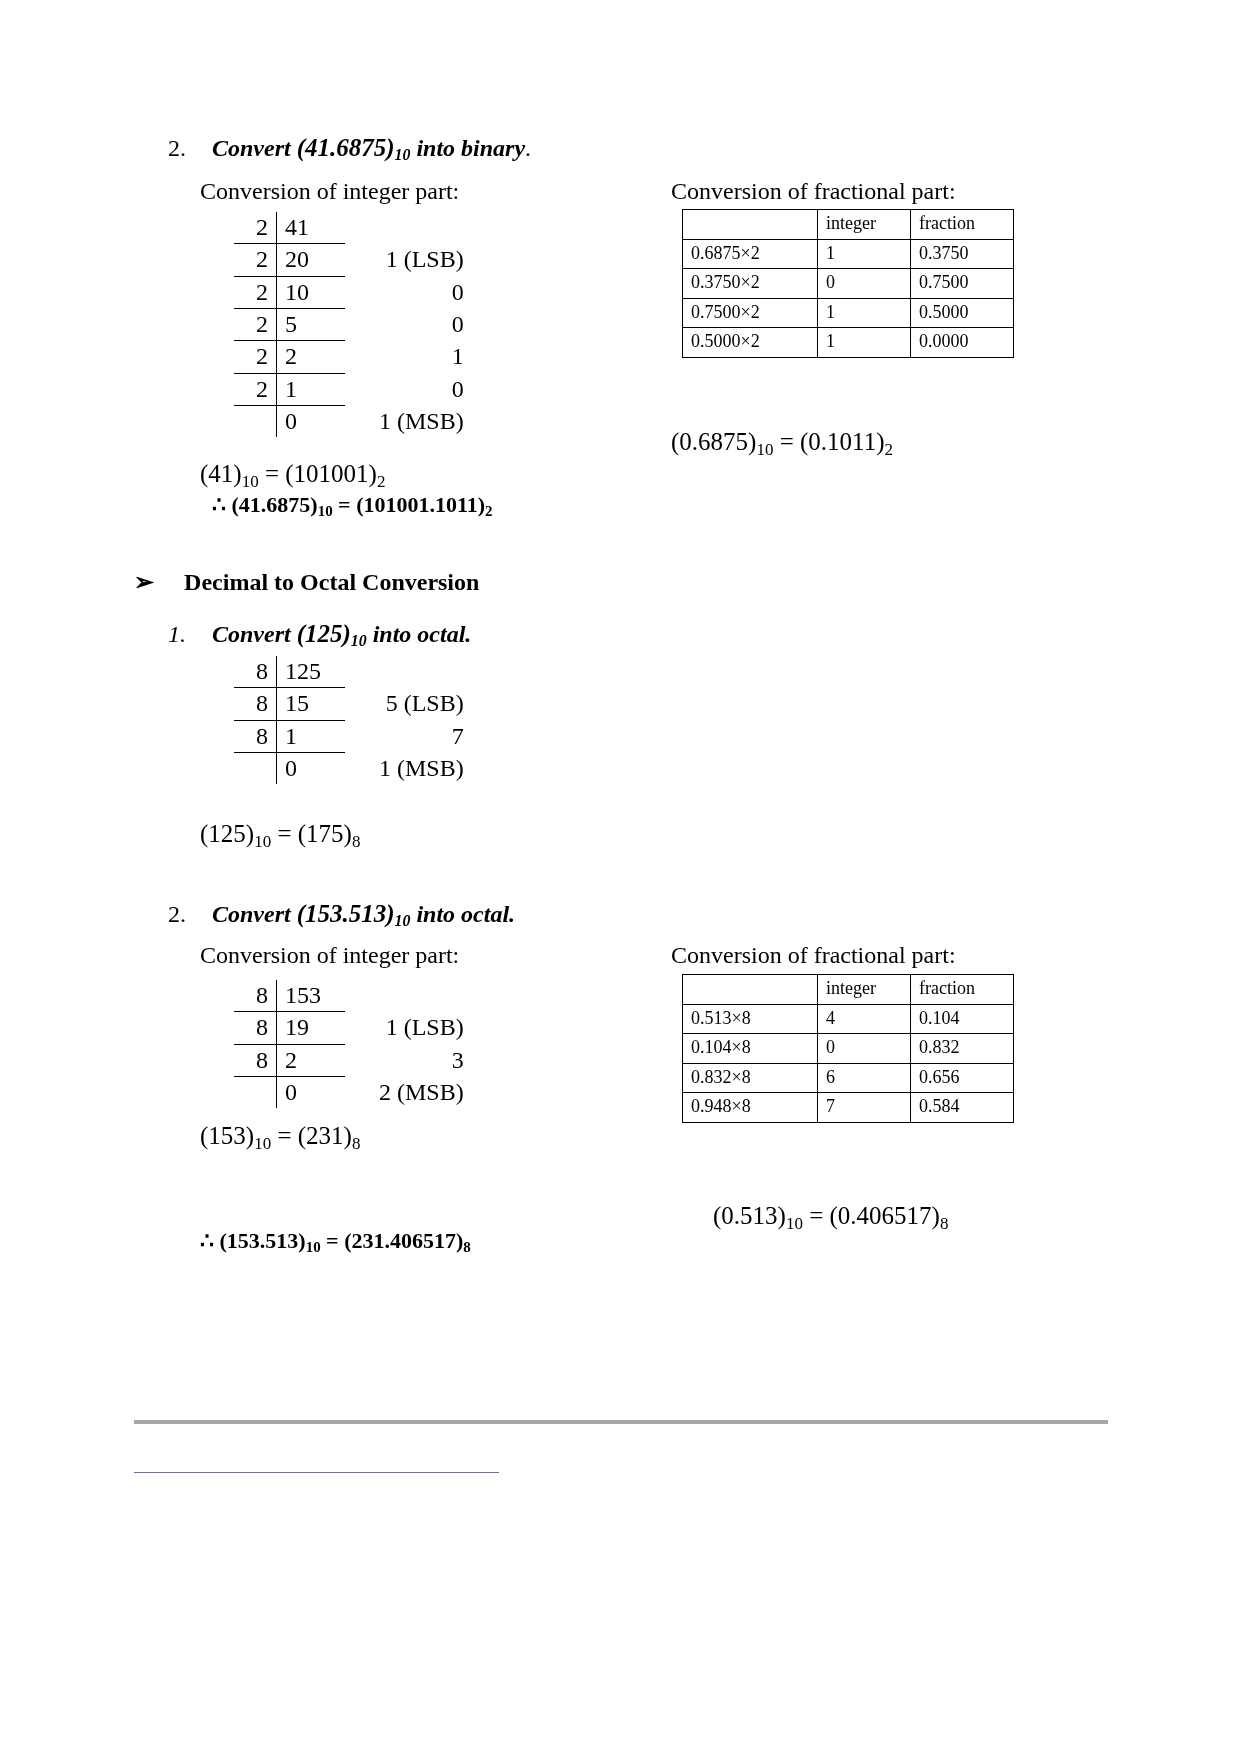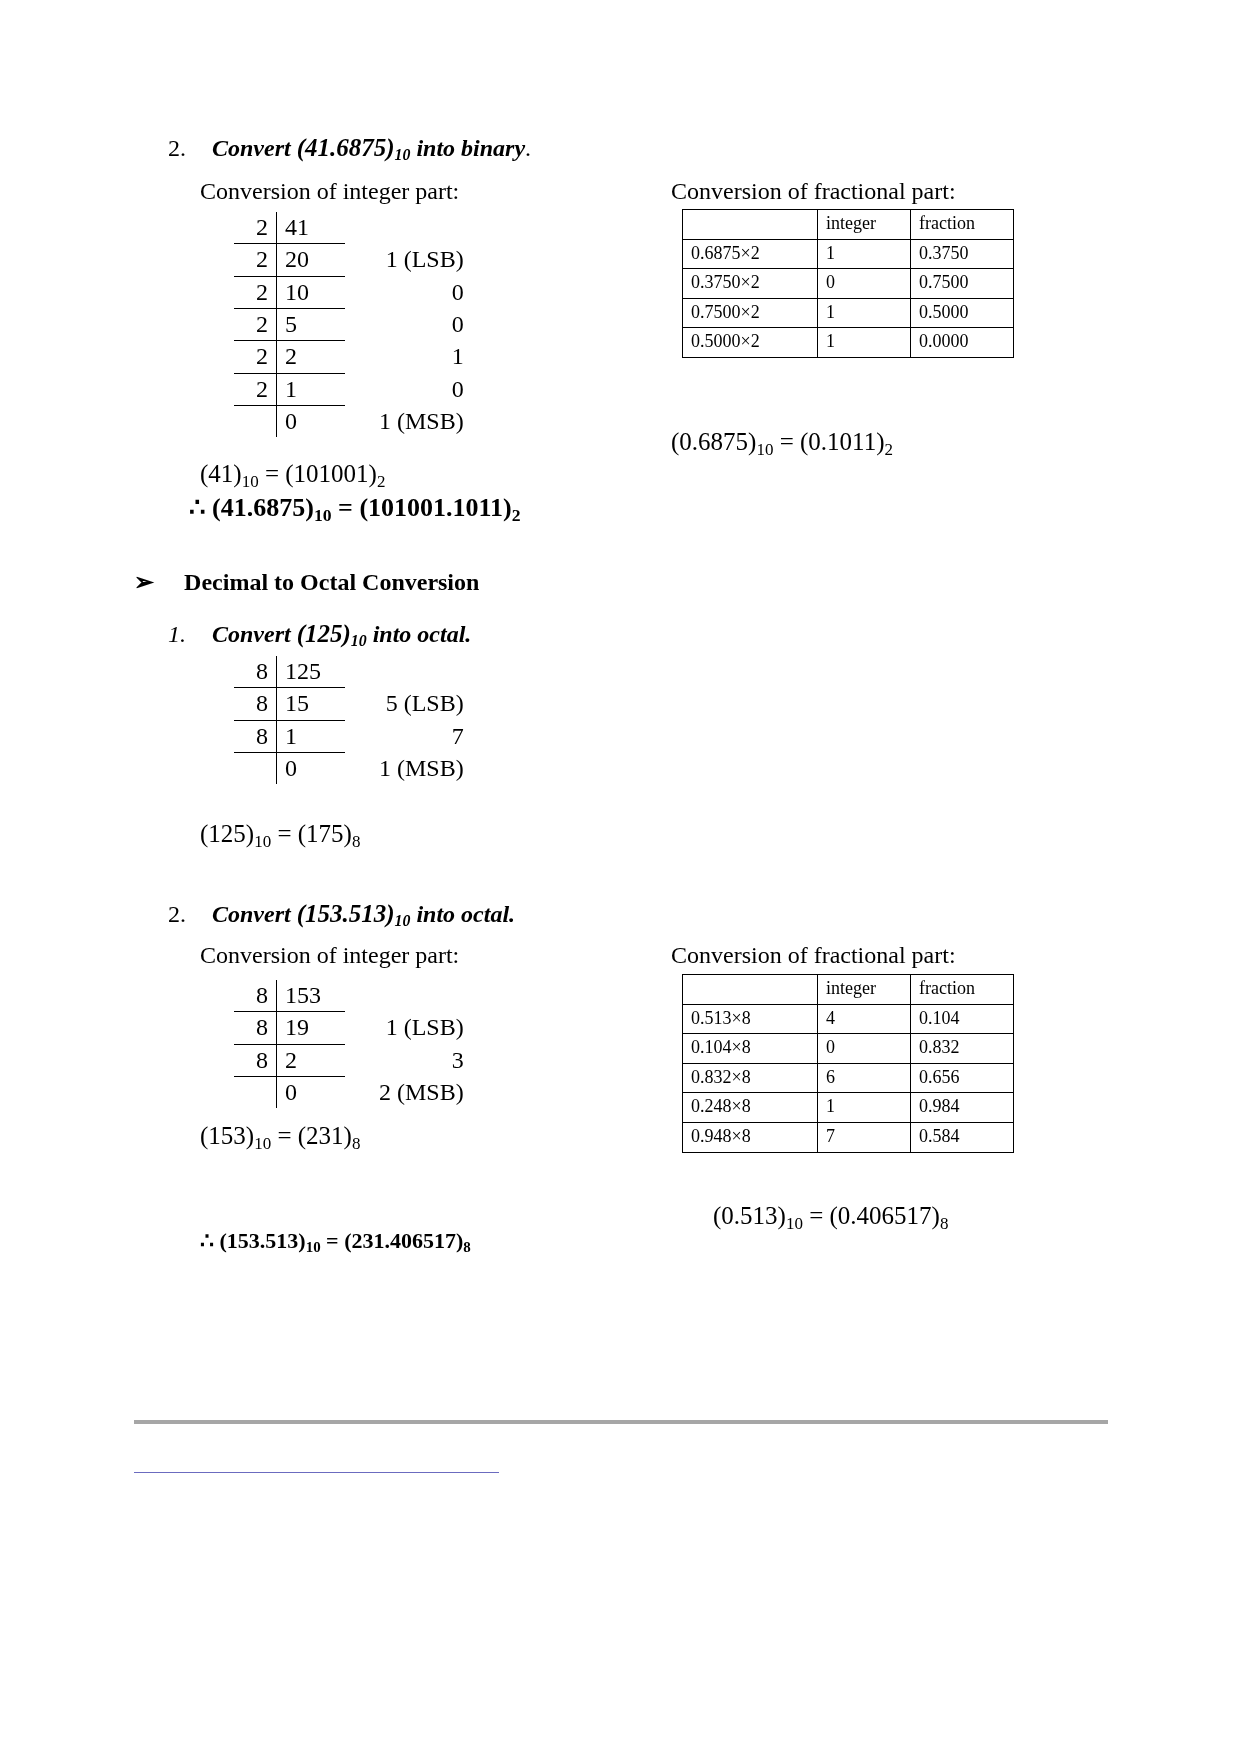--- a/index.html
+++ b/index.html
@@ -219,21 +219,21 @@
   </div>
 
   <div class="row math" style="left:200px; top:460px;">
     <span>(41)</span><sub>10</sub><span> = </span><span>(101001)</span><sub>2</sub>
   </div>
 
   <div class="row math" style="left:671px; top:416px;margin-top:12px;">
     <span>(0.6875)</span><sub>10</sub><span> = </span><span>(0.1011)</span><sub>2</sub>
   </div>
 
-  <div class="row math mbold" style="left:189px; top:492px; font-size:26px;">
+  <div class="row math mbold" style="left:212px; top:492px; font-size:22px;">
     <span>∴ </span><span>(41.6875)</span><sub>10</sub><span> = </span><span>(101001.1011)</span><sub>2</sub>
   </div>
 
   <div class="row" style="left:134px; top:568px;">
     <span class="section-head">➢</span>
     <span style="display:inline-block;width:22px;"></span>
     <span class="section-head">Decimal to Octal Conversion</span>
   </div>
 
   <div class="row" style="left:168px; top:620px;">
@@ -330,25 +330,20 @@
           <td class="c-expr">0.104×8</td>
           <td class="c-int">0</td>
           <td class="c-frac">0.832</td>
         </tr>
         <tr>
           <td class="c-expr">0.832×8</td>
           <td class="c-int">6</td>
           <td class="c-frac">0.656</td>
         </tr>
         <tr>
-          <td class="c-expr">0.248×8</td>
-          <td class="c-int">1</td>
-          <td class="c-frac">0.984</td>
-        </tr>
-        <tr>
           <td class="c-expr">0.948×8</td>
           <td class="c-int">7</td>
           <td class="c-frac">0.584</td>
         </tr>
       </tbody>
     </table>
   </div>
 
   <div class="row math" style="left:200px; top:1122px;">
     <span>(153)</span><sub>10</sub><span> = </span><span>(231)</span><sub>8</sub>

